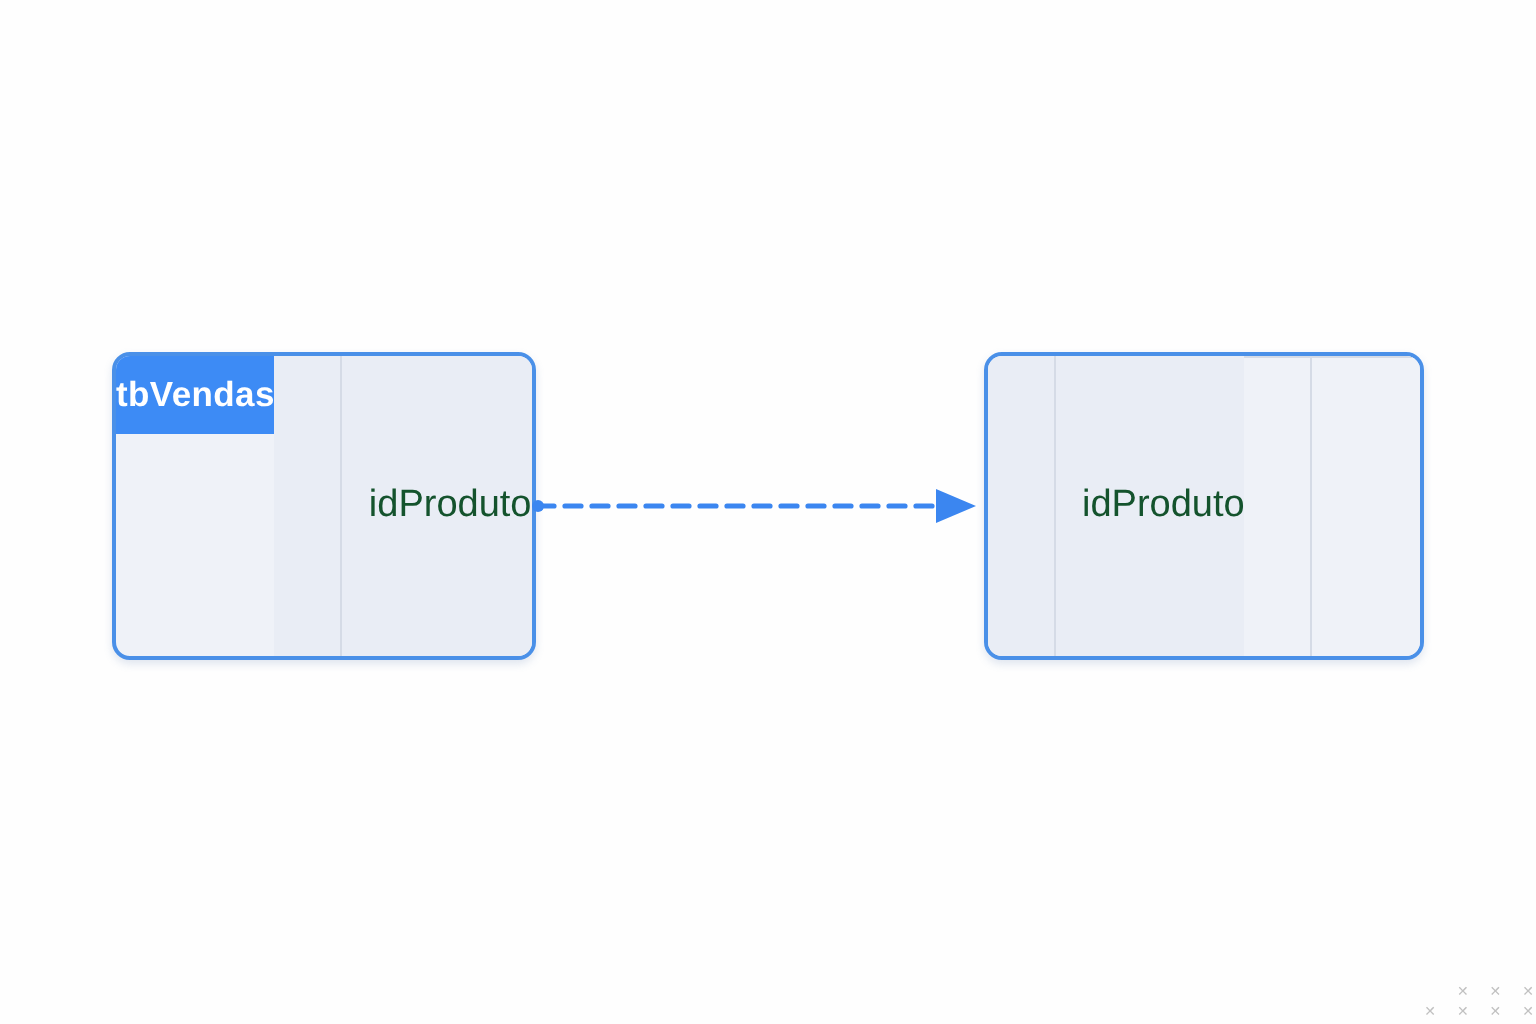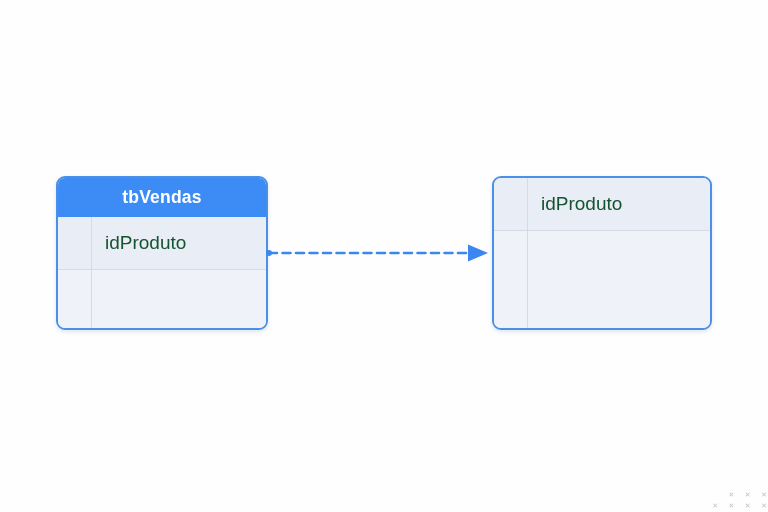--- a/index.html
+++ b/index.html
@@ -17,21 +17,20 @@
   .table-card {
     position: absolute;
     top: 176px;
     height: 154px;
     border: 2px solid #4a90e8;
     border-radius: 9px;
     overflow: hidden;
     background: #eff2f8;
     box-shadow: 0 2px 4px rgba(100,130,180,0.20);
     display: flex;
-    flex-direction: column;
   }
   .table-card.left  { left: 56px;  width: 212px; }
   .table-card.right { left: 492px; width: 220px; }
   .table-header {
     height: 39px;
     flex: 0 0 39px;
     background: #3d8bf5;
     color: #ffffff;
     font-weight: bold;
     font-size: 17.5px;

